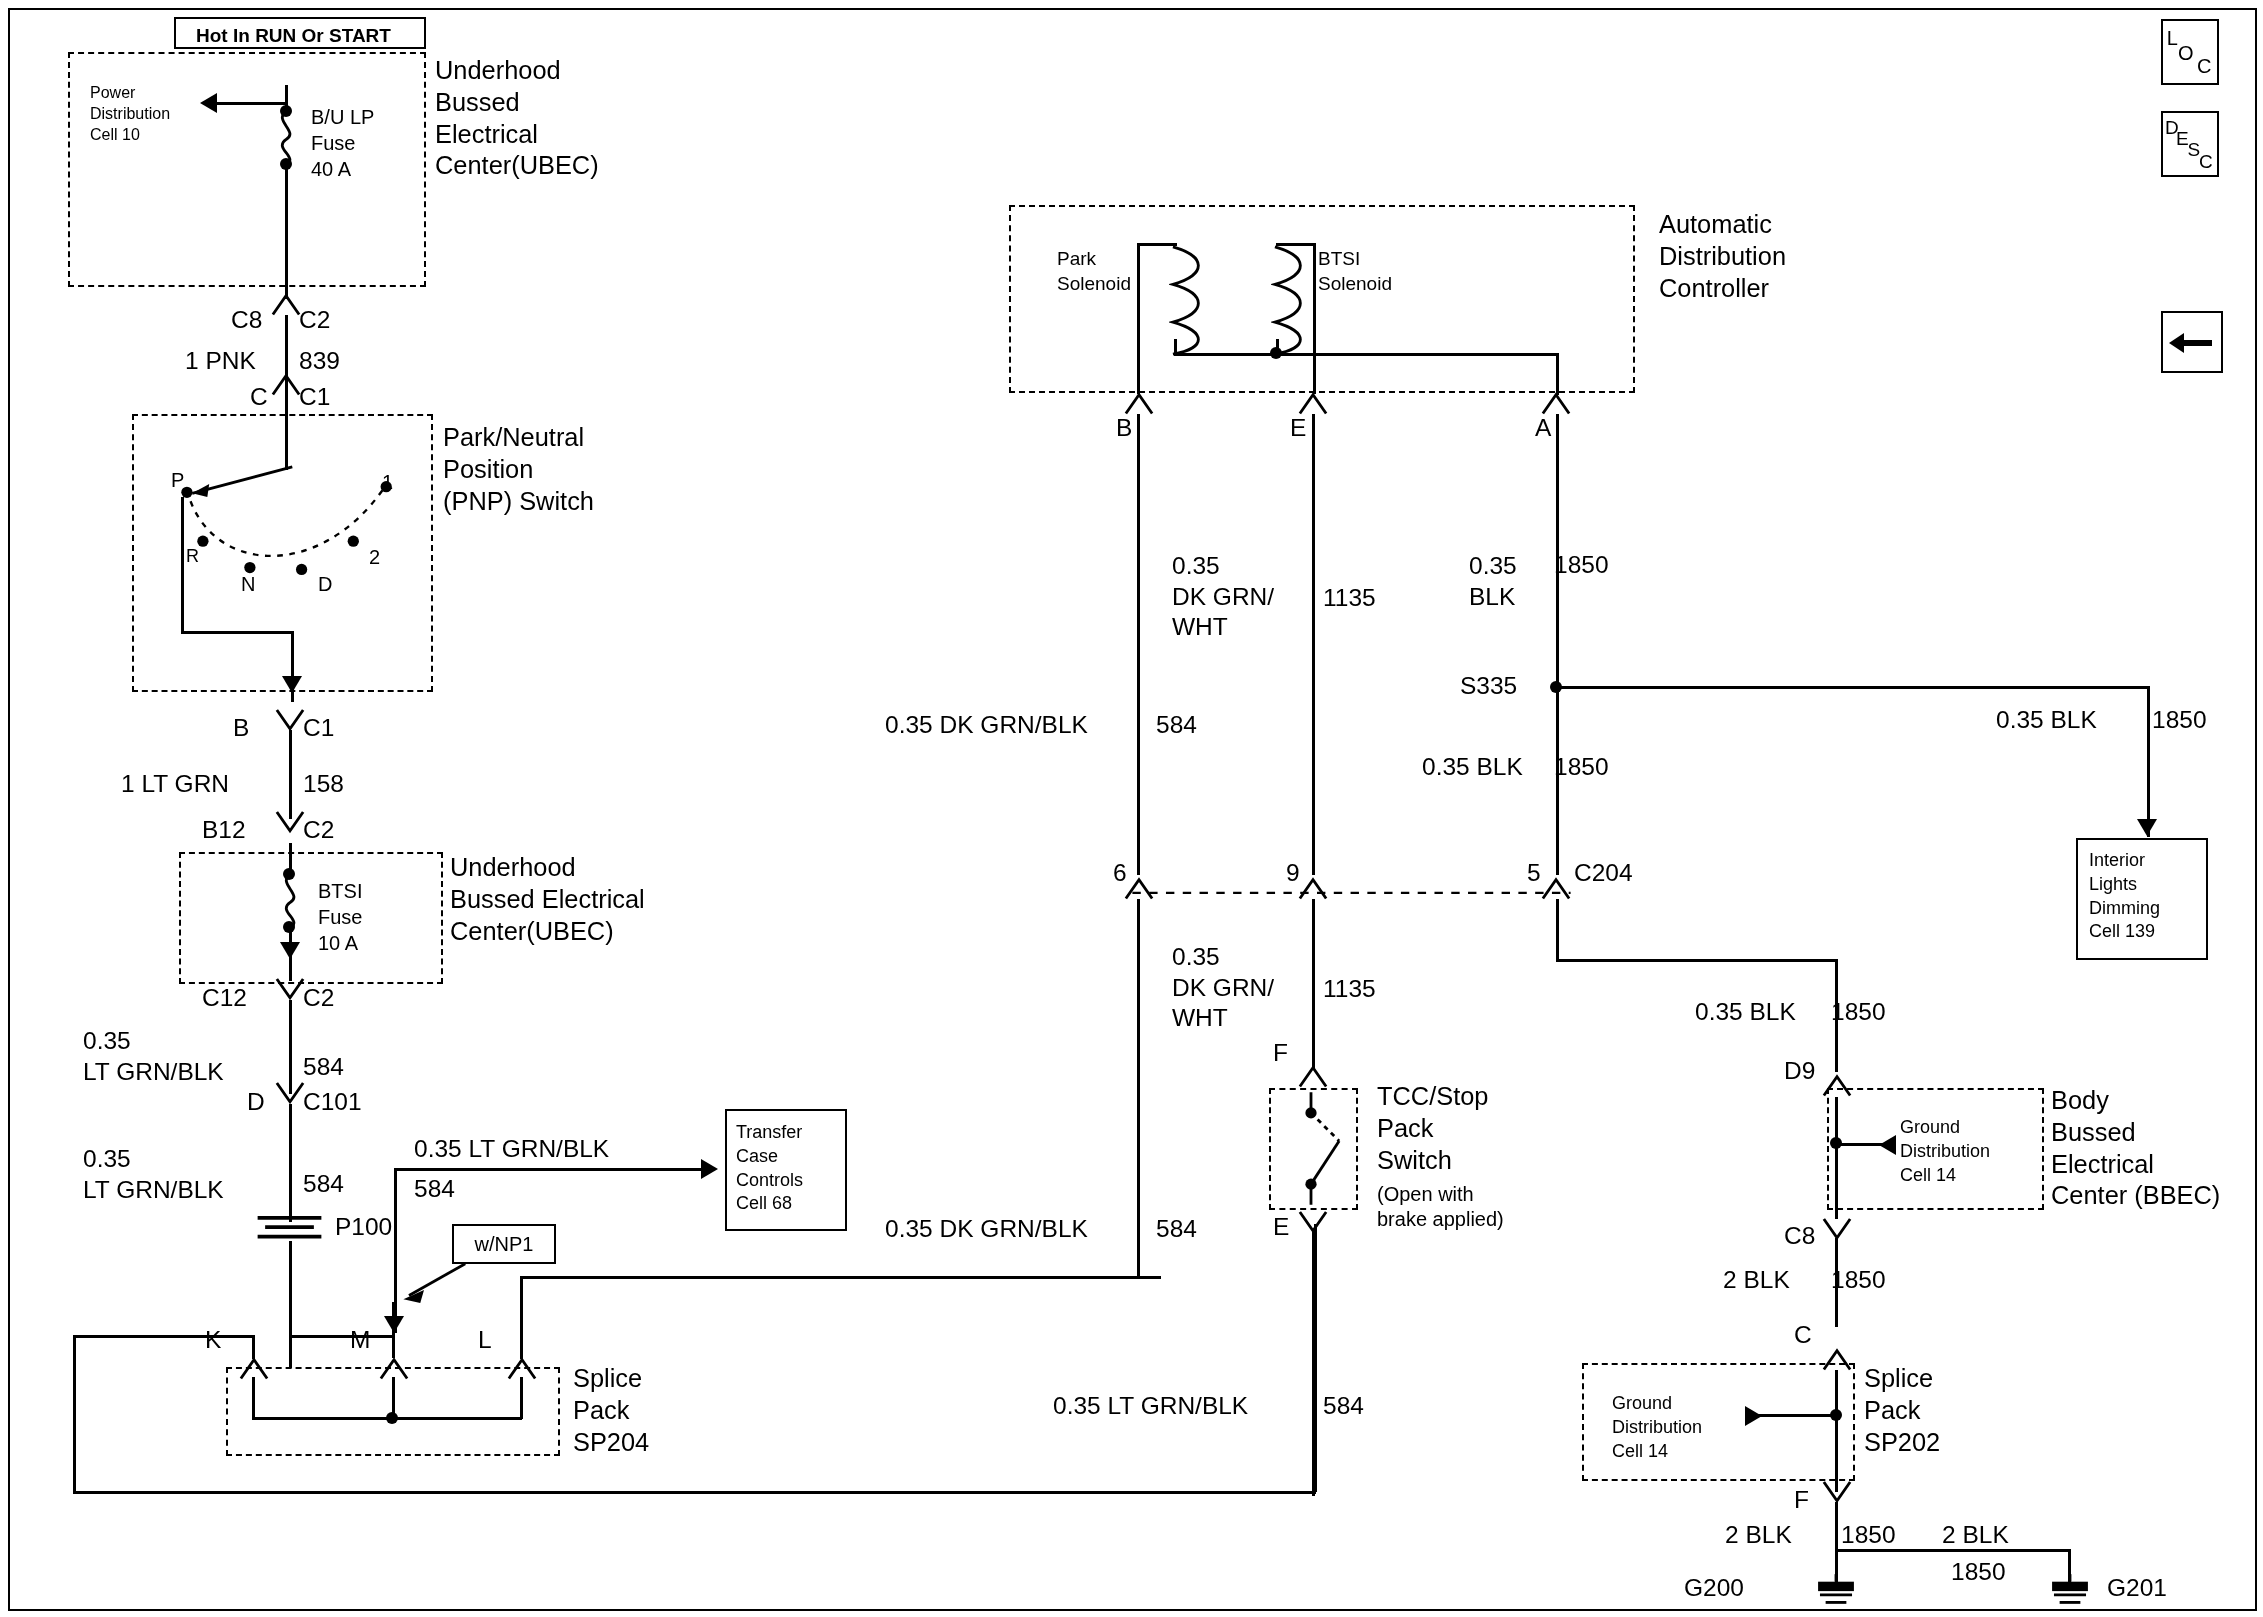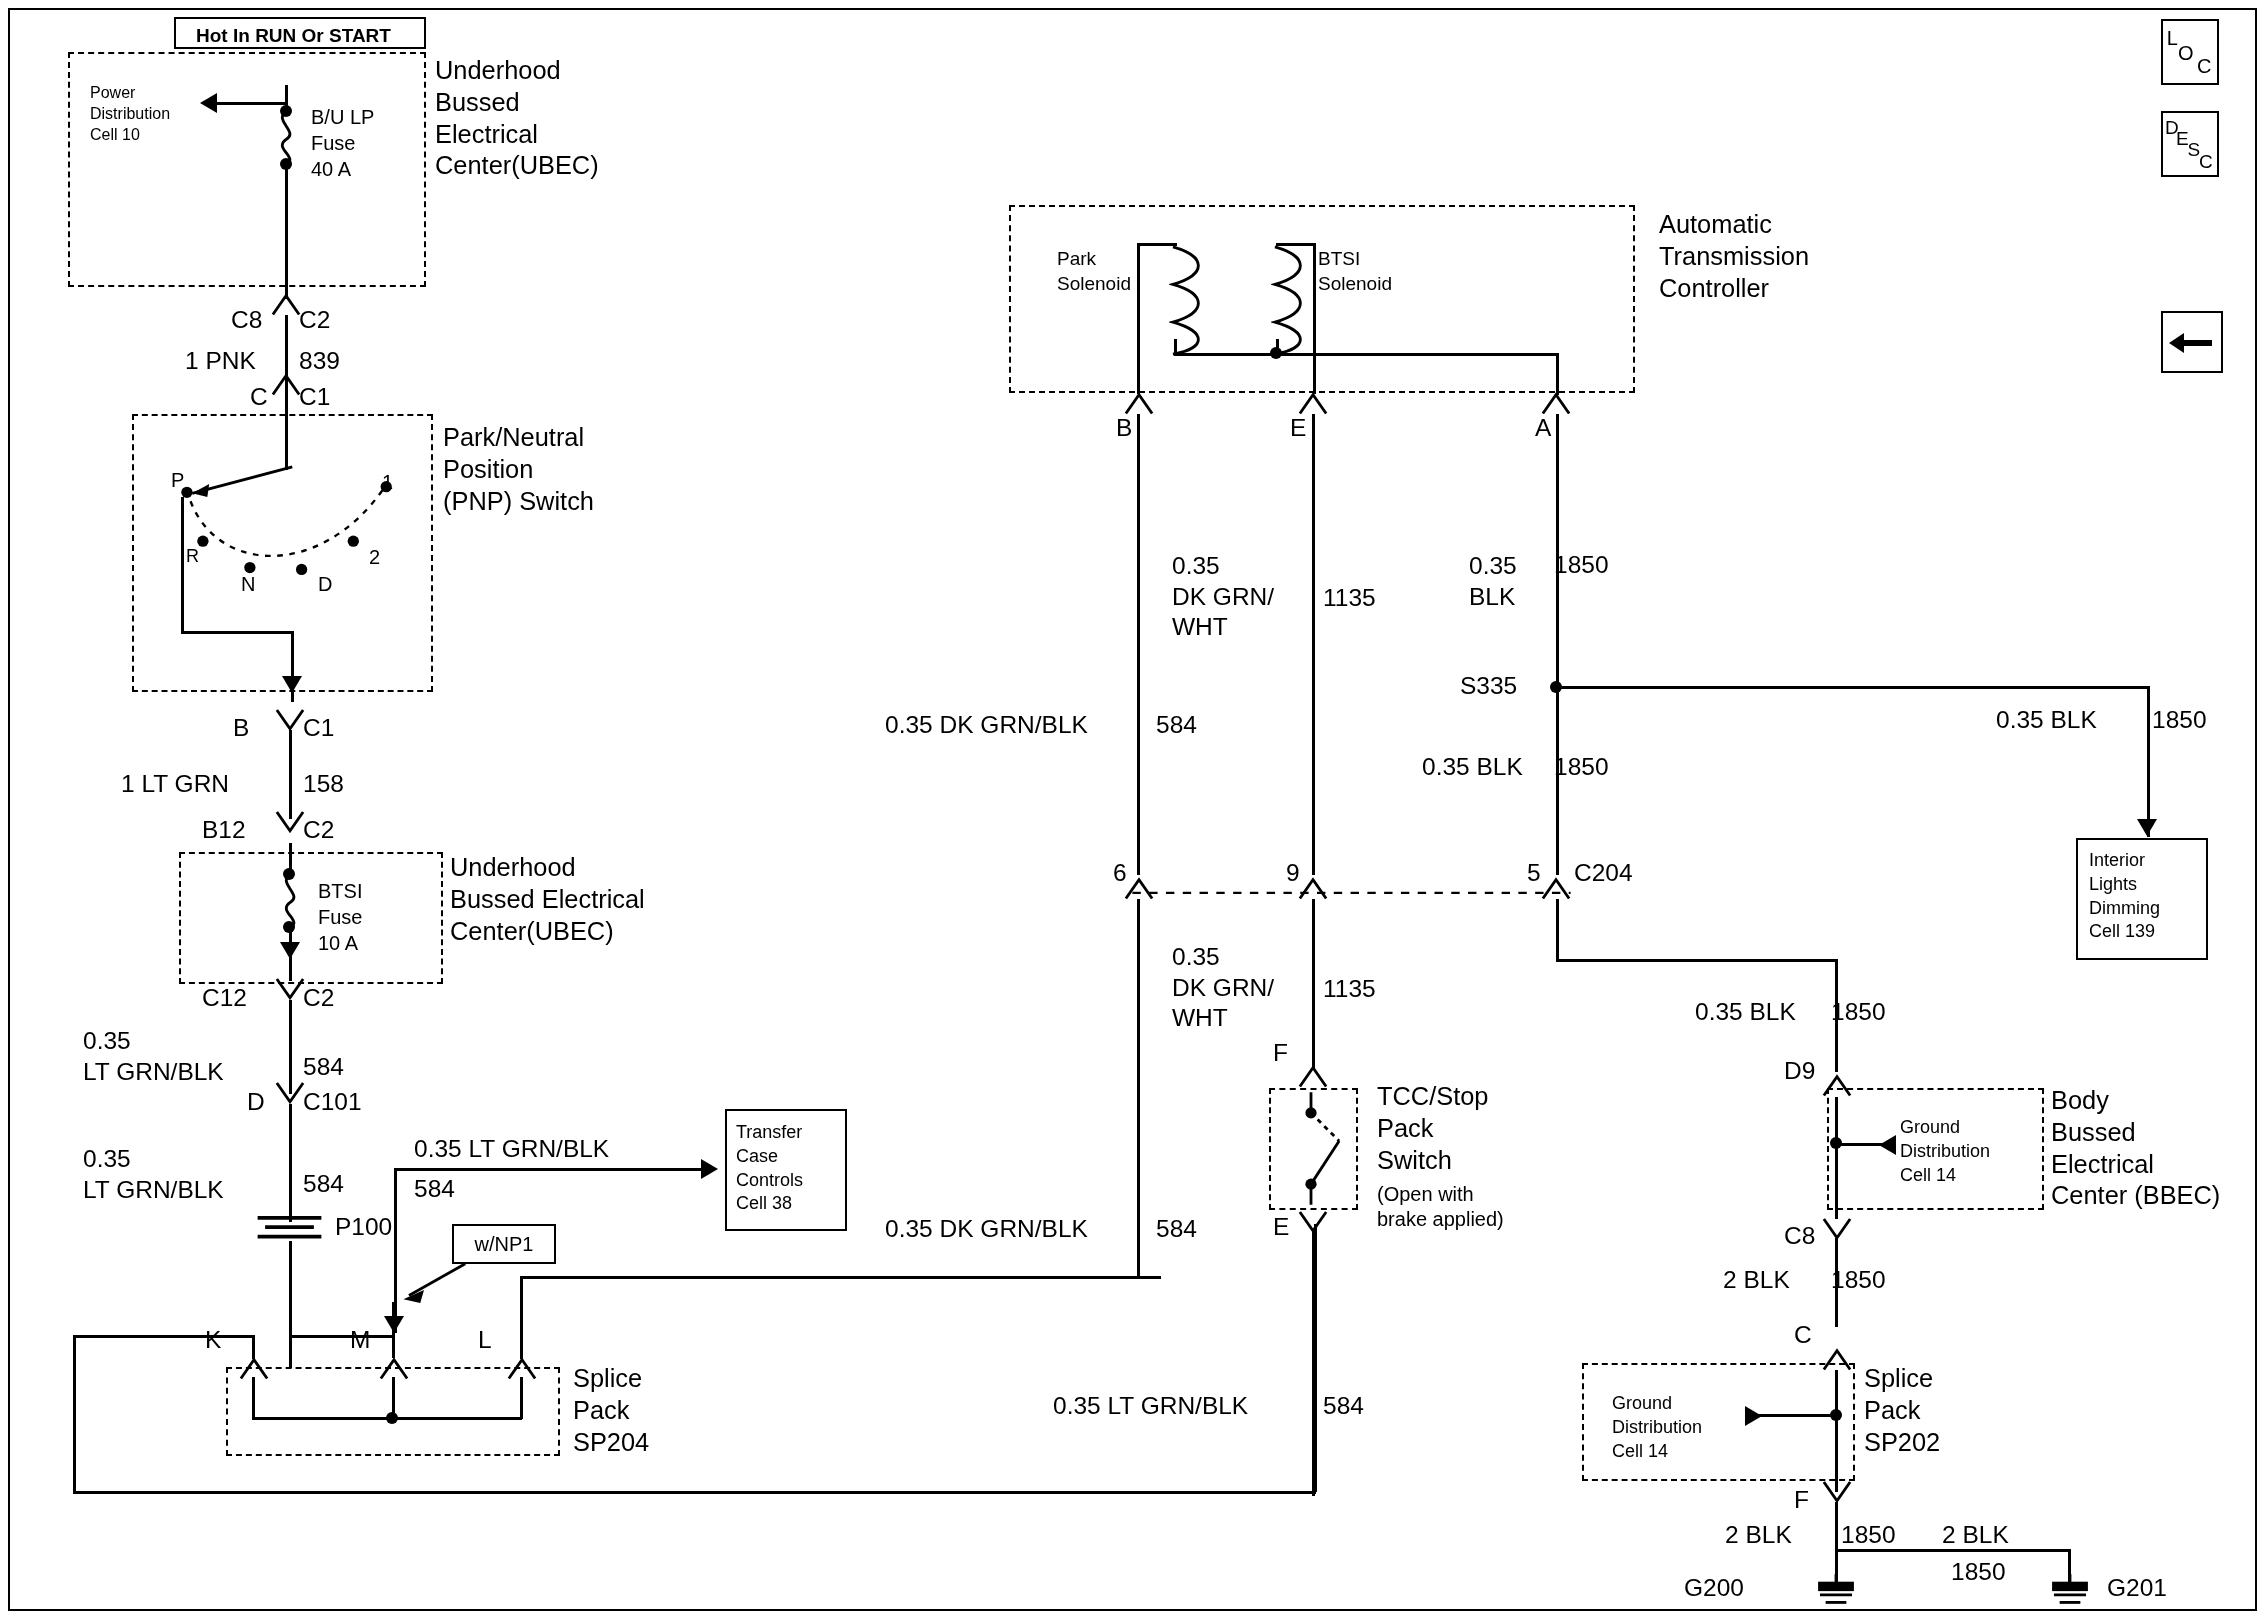--- a/index.html
+++ b/index.html
@@ -224,21 +224,21 @@
     <line x1="14" y1="18" x2="66" y2="18" stroke="#000" stroke-width="4"></line>
     <line x1="6" y1="28" x2="74" y2="28" stroke="#000" stroke-width="4"></line>
   </svg>
   <div class="lbl" style="left:335px; top:1213px; font-size:24.5px;">P100</div>
   <div class="ln v" style="left:289px; top:1241px; height:127px;"></div>
 
   <div class="solidbox" style="left:725px; top:1109px; width:122px; height:122px;"></div>
   <div class="lbl" style="left:736px; top:1121px; font-size:18px; line-height:1.32;">Transfer
 Case
 Controls
-Cell 38</div>
+Cell 68</div>
 
   <div class="ln h" style="left:394px; top:1168px; width:311px;"></div>
   <div class="arrow-r" style="left:701px; top:1159px;"></div>
   <div class="ln v" style="left:394px; top:1168px; height:165px;"></div>
   <div class="arrow-d" style="left:384px; top:1316px;"></div>
   <div class="lbl" style="left:414px; top:1135px; font-size:24.5px;">0.35 LT GRN/BLK</div>
   <div class="lbl" style="left:414px; top:1175px; font-size:24.5px;">584</div>
 
   <div class="solidbox" style="left:452px; top:1224px; width:104px; height:40px;"></div>
   <div class="lbl ctr" style="left:452px; top:1233px; width:104px; font-size:20px;">w/NP1</div>
@@ -280,21 +280,21 @@
 
   <div class="ln v" style="left:289px; top:1335px; height:23.5px;"></div>
   <div class="ln h" style="left:289px; top:1335px; width:105px;"></div>
   <div class="ln v" style="left:392px; top:1302px; height:56px;"></div>
 
   <div class="ln v" style="left:520px; top:1276px; height:83px;"></div>
   <div class="ln h" style="left:520px; top:1276px; width:638px;"></div>
 
   <div class="dashbox" style="left:1009px; top:205px; width:626px; height:188px;"></div>
   <div class="lbl" style="left:1659px; top:209px; font-size:25.4px; line-height:1.25;">Automatic
-Transmission
+Distribution
 Controller</div>
 
   <div class="lbl" style="left:1057px; top:247px; font-size:19px; line-height:1.3;">Park
 Solenoid</div>
   <div class="lbl" style="left:1318px; top:247px; font-size:19px; line-height:1.3;">BTSI
 Solenoid</div>
 
   <svg style="position:absolute; left:1169px; top:243px; width:38px; height:113px;" viewBox="0 0 40 120" width="38" height="113">
     <path d="M4 4 C 40 14, 40 34, 4 44 C 40 54, 40 74, 4 84 C 40 94, 40 112, 4 118" stroke="#000" stroke-width="3" fill="none"></path>
   </svg>

